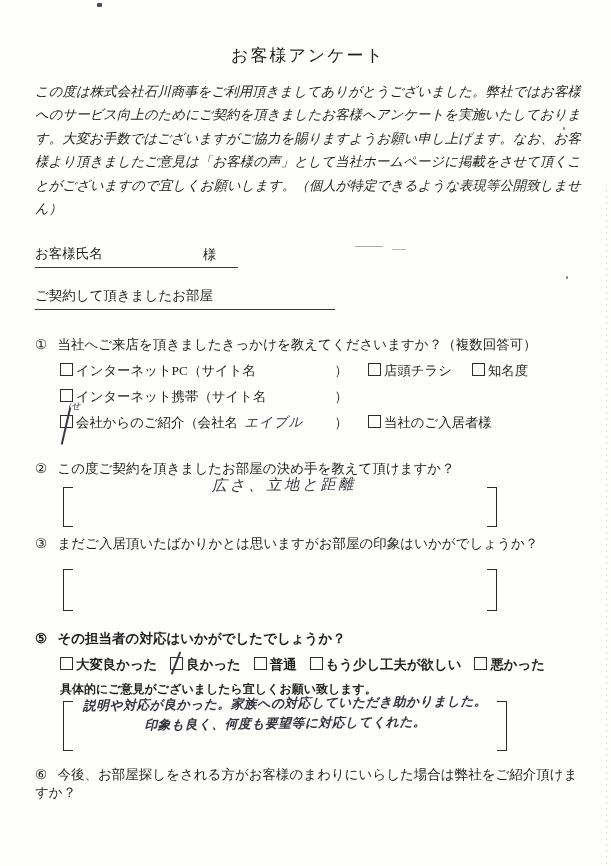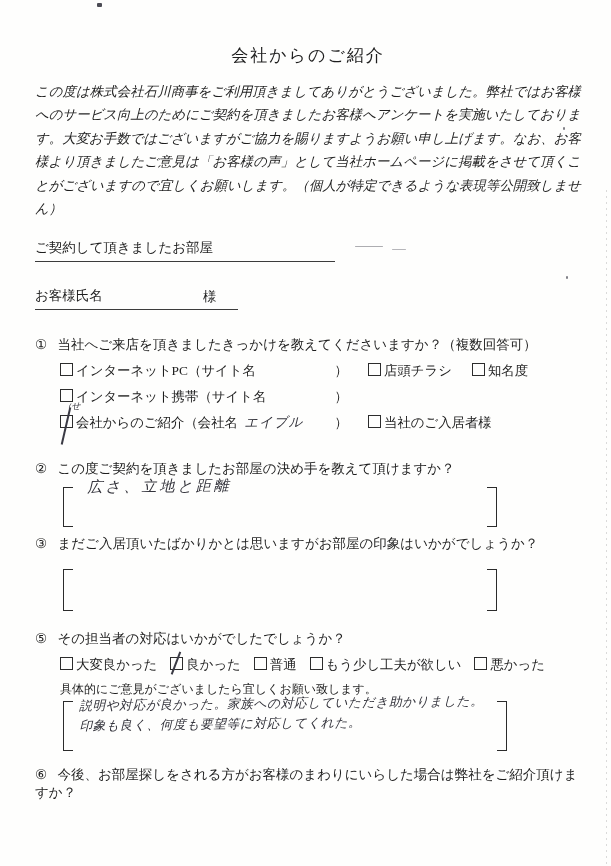--- a/index.html
+++ b/index.html
@@ -28,21 +28,21 @@
   .optrow .gap { margin-left:20px; }
   .optrow5 .gap { margin-left:13px; }
 
   .cb { display:inline-block; width:11px; height:11px; border:1.2px solid #2c2c2c; position:relative; margin-right:3px; vertical-align:-1px; }
   .cb.checked::after {
     content:''; position:absolute; width:1.5px; height:24px; background:#3a3a44;
     left:4px; top:-7px; transform:rotate(21deg);
   }
   .cb.long-slash.checked::after { height:38px; top:-9px; transform:rotate(13deg); }
 
-  .abox { position:relative; min-height:32px; padding:2px 16px; }
+  .abox { position:relative; min-height:32px; padding:2px 16px;text-align:center; }
   .bk { position:absolute; top:0; bottom:0; width:9px; }
   .bk-l { left:0; border-left:1.6px solid #2b2b2b; border-top:1.6px solid #2b2b2b; border-bottom:1.6px solid #2b2b2b; }
   .bk-r { right:0; border-right:1.6px solid #2b2b2b; border-top:1.6px solid #2b2b2b; border-bottom:1.6px solid #2b2b2b; }
 
   .hand {
     font-family:"DejaVu Sans","Liberation Sans",sans-serif;
     font-style:italic; color:#34343c; letter-spacing:1px;
     transform:rotate(-0.7deg); transform-origin:left top;
   }
 
@@ -56,47 +56,47 @@
   .q2 { margin-top:28px; }
   .abox2 { margin:9px 84px 0 28px; height:36px; }
   .hand-a2 { font-size:15px; margin-top:-11px; margin-left:8px; letter-spacing:3px; }
 
   .q3 { margin-top:8px; }
   .abox3 { margin:16px 84px 0 28px; height:38px; }
 
   .q4 { margin-top:24px; }
   .hand-a4 { margin:11px 0 0 40px; font-size:19px; letter-spacing:3px; }
 
-  .q5 { margin-top:19px; }
+  .q5 { margin-top:19px;font-weight:bold; }
   .abox5 { margin:3px 74px 0 28px; height:46px; }
   .hand-a5 { font-size:12.8px; line-height:19.5px; margin-top:-7px; letter-spacing:0.5px; }
 
   .q6 { margin-top:15px; }
 
   .edge-line { position:absolute; right:4px; top:190px; bottom:0; width:1px; opacity:.55;
     background:repeating-linear-gradient(to bottom,#bdbdbd 0 2px,transparent 2px 6px); }
   .speck { position:absolute; background:#4c4c55; border-radius:1px; }
 </style>
 </head>
 <body>
 
 <div class="page">
   <div class="content">
 
-    <h1 class="title">会社からのご紹介</h1>
+    <h1 class="title">お客様アンケート</h1>
 
     <p class="intro">この度は株式会社石川商事をご利用頂きましてありがとうございました。弊社ではお客様へのサービス向上のためにご契約を頂きましたお客様へアンケートを実施いたしております。大変お手数ではございますがご協力を賜りますようお願い申し上げます。なお、お客様より頂きましたご意見は「お客様の声」として当社ホームページに掲載をさせて頂くことがございますので宜しくお願いします。（個人が特定できるような表現等公開致しません）</p>
-
-    <div class="field-row room-row">
-      <span>ご契約して頂きましたお部屋</span>
-    </div>
 
     <div class="field-row name-row">
       <span>お客様氏名</span>
       <span class="sama">様</span>
+    </div>
+
+    <div class="field-row room-row">
+      <span>ご契約して頂きましたお部屋</span>
     </div>
 
     <section class="q q1">
       <div class="q-line">
         <span class="qnum">①</span>
         <span>当社へご来店を頂きましたきっかけを教えてくださいますか？（複数回答可）</span>
       </div>
       <div class="optrow">
         <span class="optleft">
           <span class="lblwrap">

